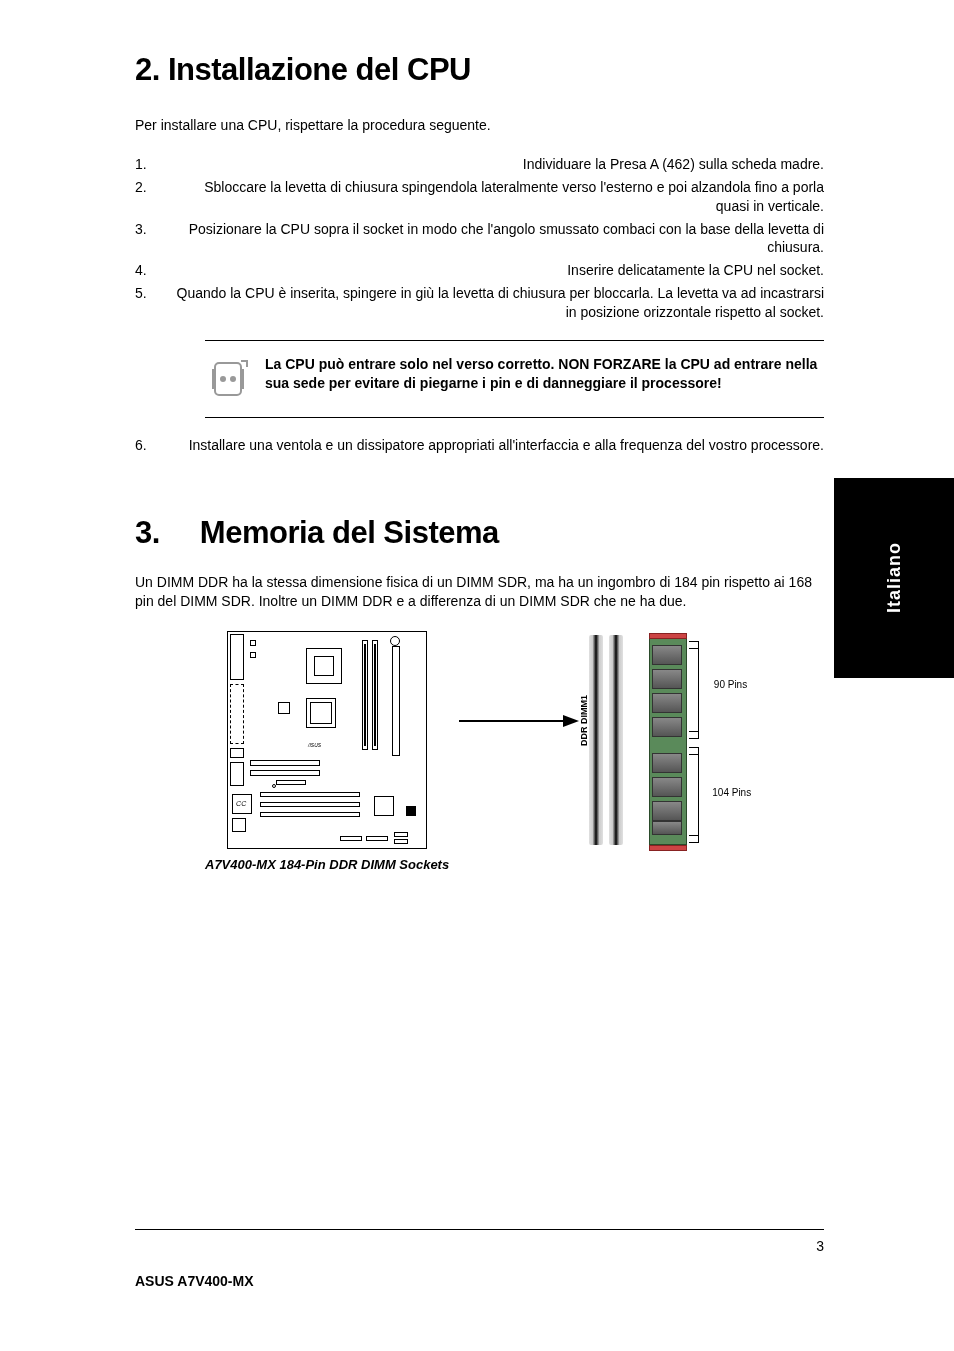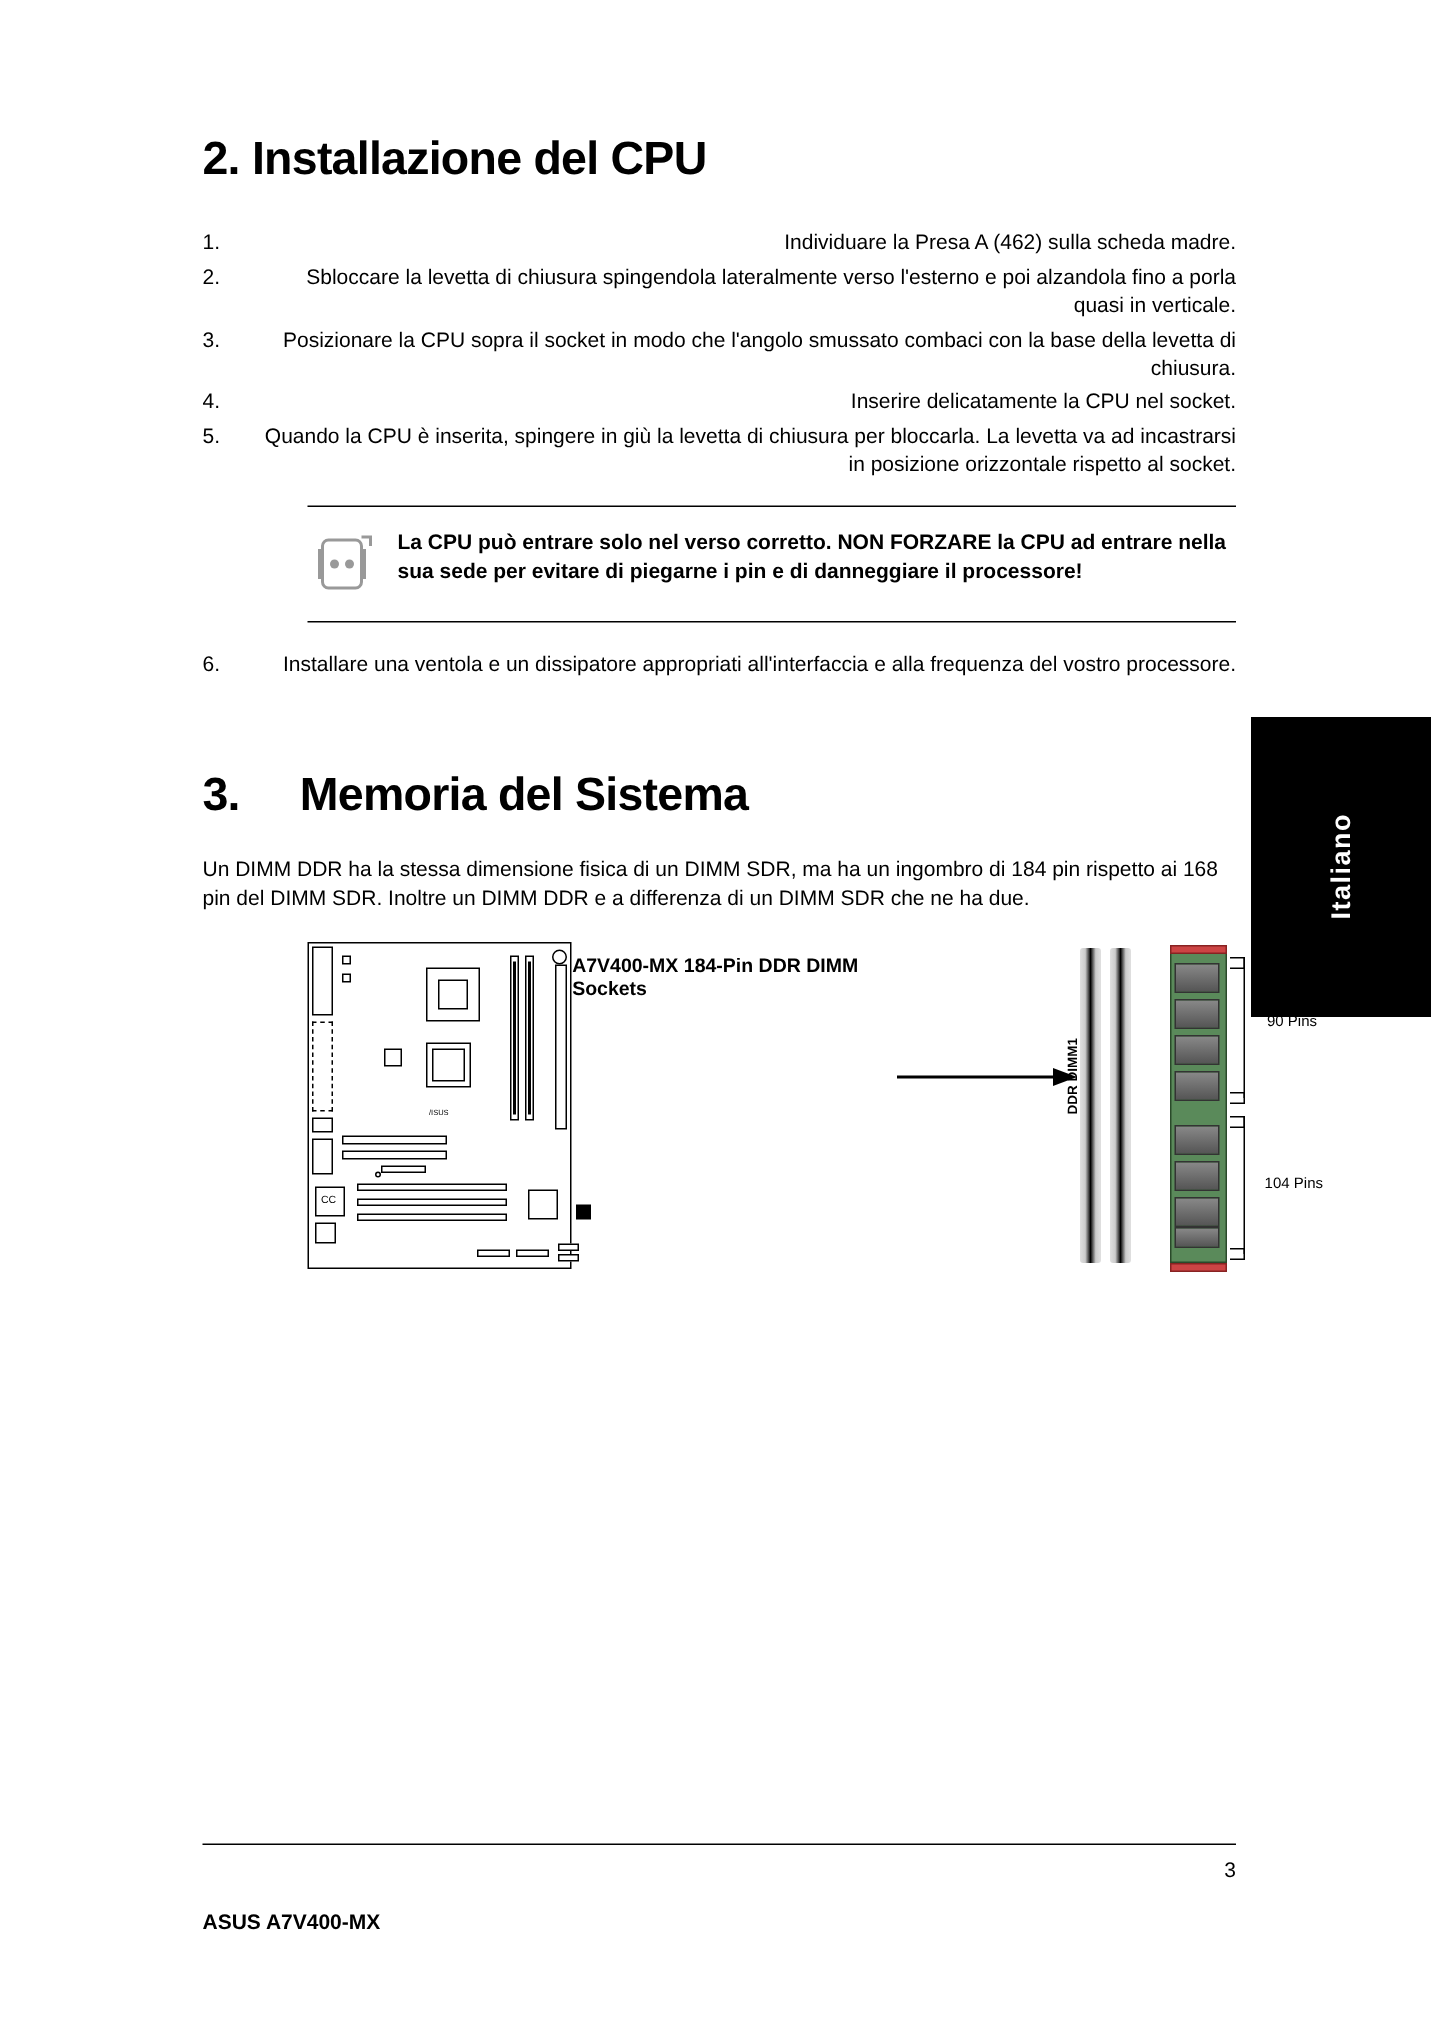--- a/index.html
+++ b/index.html
@@ -5,21 +5,21 @@
   * { margin: 0; padding: 0; box-sizing: border-box; }
   body {
     font-family: Arial, Helvetica, sans-serif;
     width: 954px;
     height: 1351px;
     background: #fff;
     position: relative;
     color: #000;
   }
   .page {
-    padding: 88px 130px 0 135px;
+    padding: 52px 130px 0 135px;
     position: relative;
   }
   .heading {
     font-family: "Arial Black", Arial, sans-serif;
     font-weight: 900;
     font-size: 31px;
     letter-spacing: -0.5px;
     margin-bottom: 28px;
   }
   .instr-list {
@@ -183,20 +183,21 @@
   
   .m-rect { border: 1px solid #000; background: #fff; }
   .m-fill { background: #000; }
 </style>
 </head>
 <body>
 
 <div class="page">
   <h1 class="heading">2. Installazione del CPU</h1>
 
+  <div class="body-text">Per installare una CPU, rispettare la procedura seguente.</div>
 
   <div class="instr-list">
     <div class="instr-row">
         <div class="instr-num">1.</div>
         <div class="instr-text">Individuare la Presa A (462) sulla scheda madre.</div>
       </div>
     <div class="instr-row">
         <div class="instr-num">2.</div>
         <div class="instr-text">Sbloccare la levetta di chiusura spingendola lateralmente verso l'esterno e poi alzandola fino a porla quasi in verticale.</div>
       </div>
@@ -234,21 +235,21 @@
         <div class="instr-text">Installare una ventola e un dissipatore appropriati all'interfaccia e alla frequenza del vostro processore.</div>
       </div>
   </div>
 
   <h1 class="heading2"><span class="num">3.</span><span>Memoria del Sistema</span></h1>
 
   <div class="body-text">Un DIMM DDR ha la stessa dimensione fisica di un DIMM SDR, ma ha un ingombro di 184 pin rispetto ai 168 pin del DIMM SDR. Inoltre un DIMM DDR e a differenza di un DIMM SDR che ne ha due.</div>
 
   <div class="figure-row">
 
-    <div style="display:flex; flex-direction:row; align-items:flex-start;">
+    <div style="display:flex; flex-direction:column; align-items:center;font-style:italic;">
       <div class="mobo">
         <div class="mobo-inner">
 
           <div class="m-rect" style="left:2px; top:2px; width:14px; height:46px;"></div>
           <div class="m-rect" style="left:2px; top:52px; width:14px; height:60px; border-style:dashed;"></div>
           <div class="m-rect" style="left:2px; top:116px; width:14px; height:10px;"></div>
           <div class="m-rect" style="left:2px; top:130px; width:14px; height:24px;"></div>
 
           <div class="m-rect" style="left:22px; top:8px; width:6px; height:6px;"></div>
           <div class="m-rect" style="left:22px; top:20px; width:6px; height:6px;"></div>

